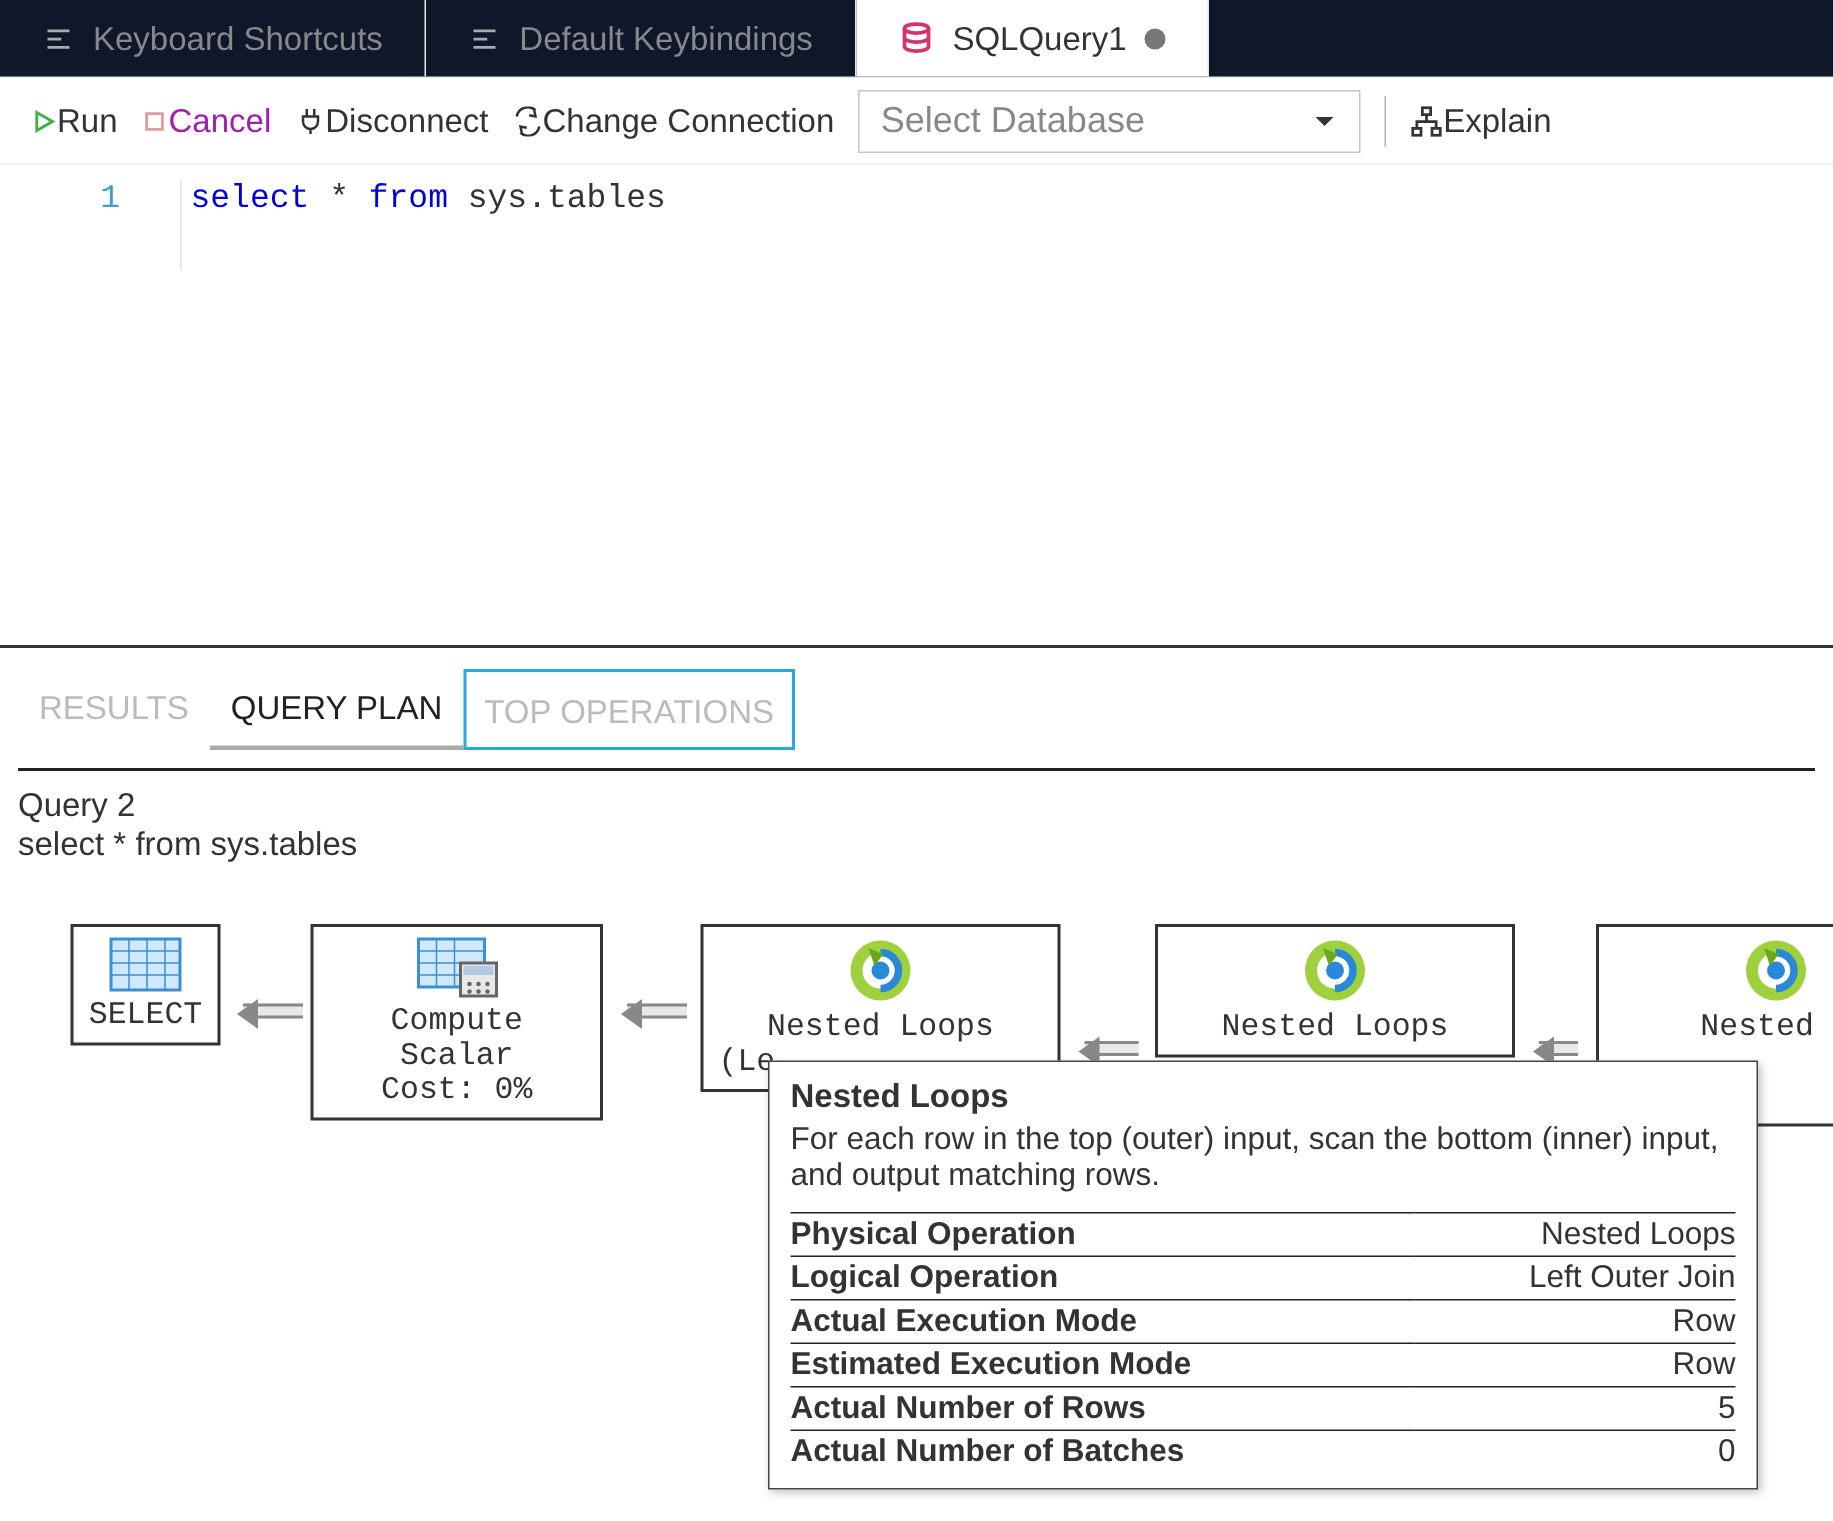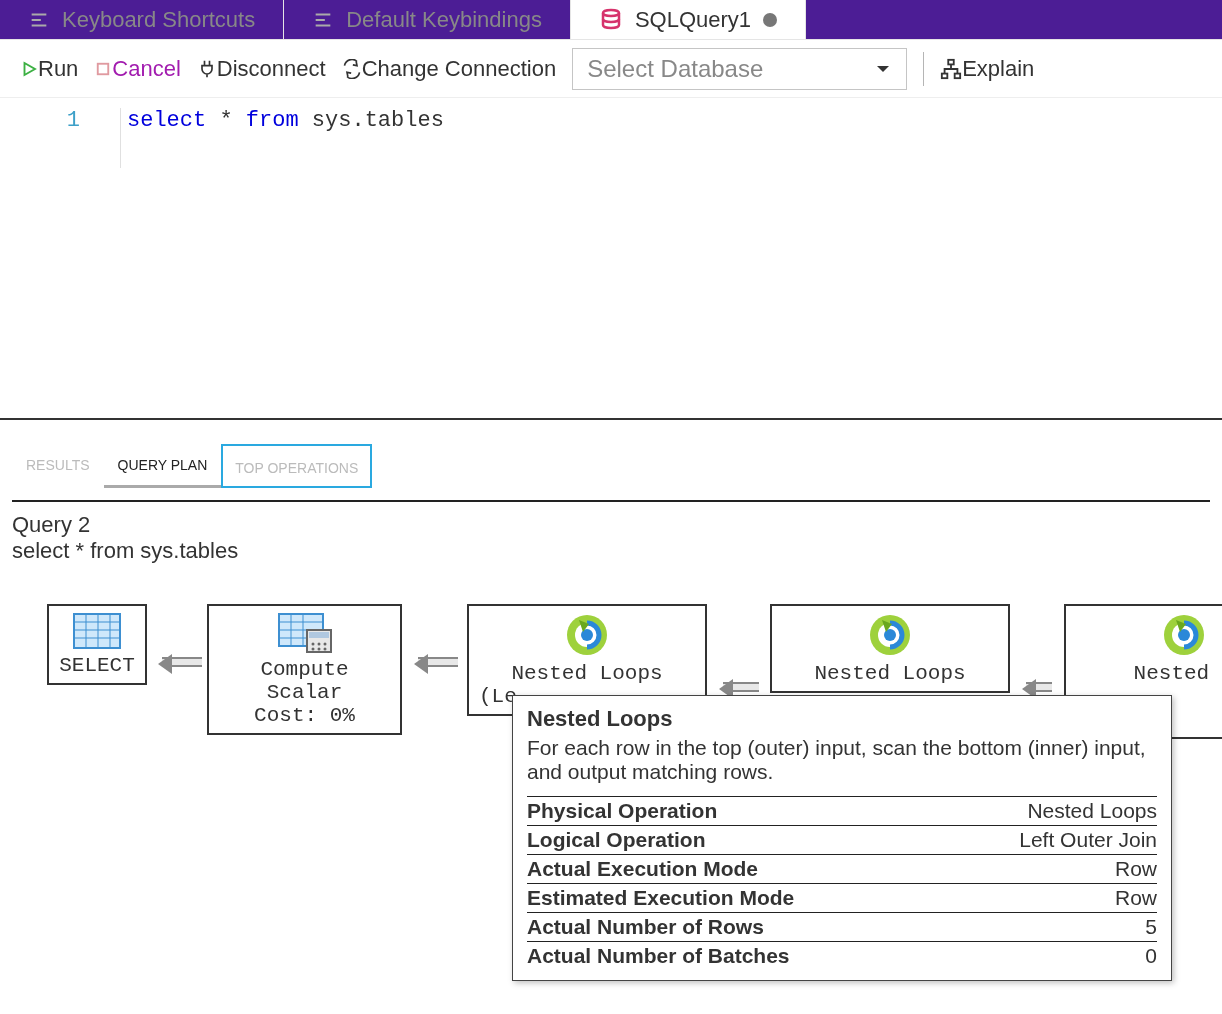--- a/index.html
+++ b/index.html
@@ -9,22 +9,22 @@
     color: #333;
     background: #fff;
     width: 1222px;
     height: 1014px;
     overflow: hidden;
   }
 
   
   .tab-bar {
     display: flex;
-    height: 40px;
-    background: #4c1d95;
+    height: 52px;
+    background: #0f172a;
     border-bottom: 1px solid #e5e5e5;
   }
   .tab {
     display: flex;
     align-items: center;
     gap: 12px;
     padding: 0 28px;
     height: 100%;
     cursor: pointer;
     font-size: 22px;
@@ -100,21 +100,21 @@
   
   .results-area {
     border-top: 2px solid #333;
     padding: 0 12px;
   }
   .results-tabs {
     display: flex;
     align-items: flex-end;
     height: 68px;
     gap: 0;
-    font-size: 14px;
+    font-size: 22px;
   }
   .results-tab {
     padding: 16px 14px 12px;
     color: #bbb;
     cursor: pointer;
     border-bottom: 3px solid transparent;
   }
   .results-tab.active {
     color: #222;
     font-weight: 500;

